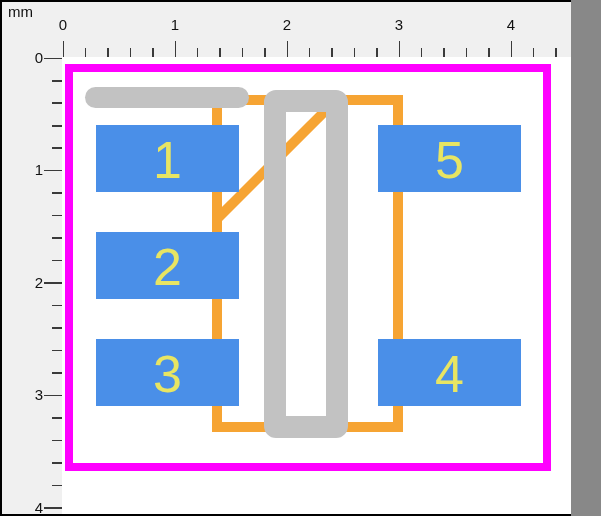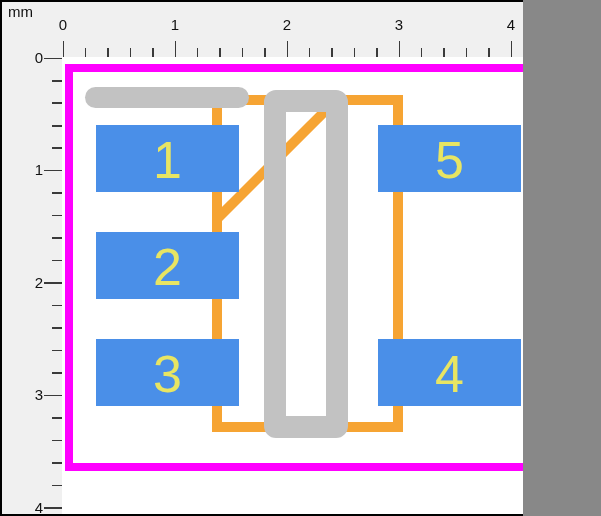--- a/index.html
+++ b/index.html
@@ -1,18 +1,18 @@
 <!DOCTYPE html>
 <html><head>
 <meta charset="utf-8">
 <style>
   html,body{margin:0;padding:0;background:#888;}
   *{box-sizing:border-box;}
   #frame{
-    position:relative;width:523px;height:516px;background:#000;
+    position:relative;width:571px;height:516px;background:#000;
     font-family:"Liberation Sans", sans-serif;overflow:hidden;
   }
   #top-ruler{position:absolute;left:2px;top:2px;width:597px;height:55px;}
   #left-ruler{position:absolute;left:2px;top:2px;width:60px;height:512px;}
   #canvas{position:absolute;left:62px;top:57px;width:537px;height:457px;background:#fff;}
   #unit-label{position:absolute;left:8px;top:3px;font-size:15px;}
   .tick{position:absolute;}
   .rnum{position:absolute;font-size:15px;}
   .rnum.top{transform:translateX(-50%);top:16px;}
   .rnum.left{transform:translateY(-52%);text-align:right;width:34px;left:9px;}

